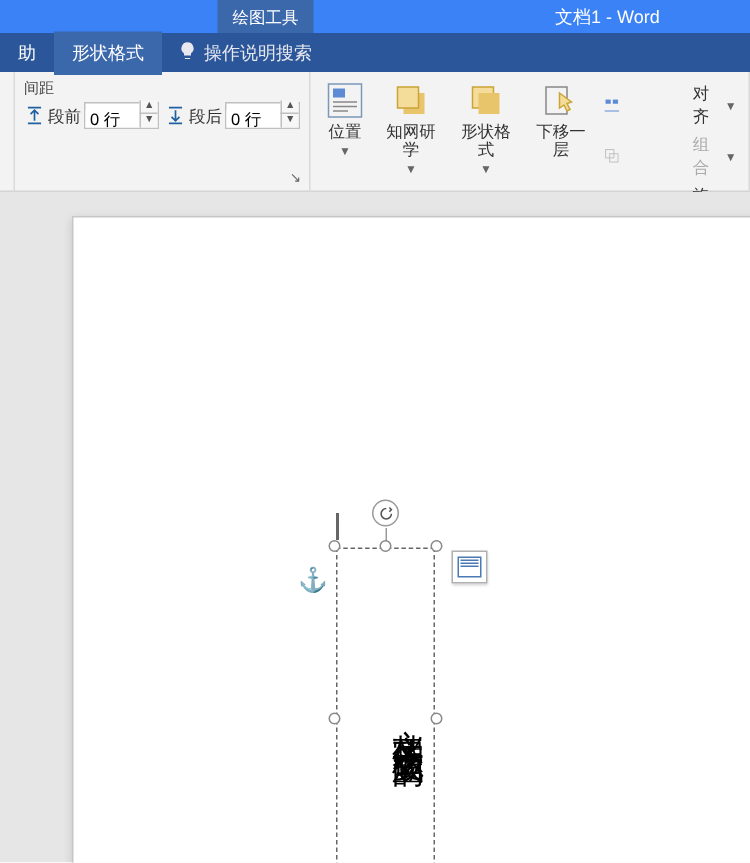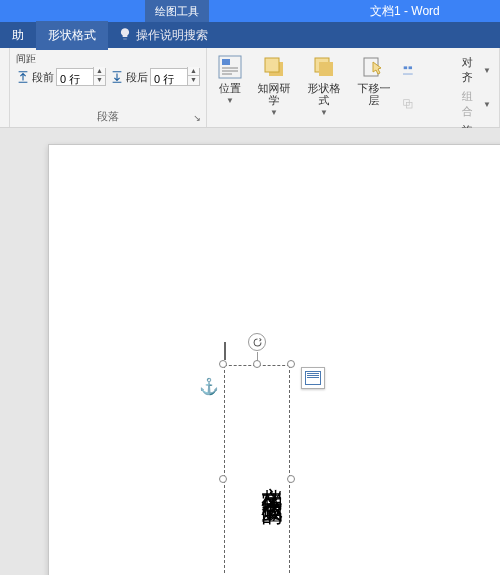--- a/index.html
+++ b/index.html
@@ -245,21 +245,20 @@
         <span class="lbl">段后</span>
         <div class="spin">
           <input value="0 行" style="">
           <div class="btns">
               <span>▲</span>
               <span>▼</span>
             </div>
         </div>
       </div>
     </div>
-    <div class="group-title">段落</div>
     <div class="dialog-launcher">↘</div>
   </div>
 
   <div class="group" style="flex:1">
     <div class="group-body">
       <div class="bigbtn">
         <span class="ic">
           <svg viewBox="0 0 26 26">
               <rect x="2" y="2" width="22" height="22" fill="none" stroke="#7a98b8"></rect>
               <rect x="5" y="5" width="8" height="6" fill="#5b8bd4"></rect>

